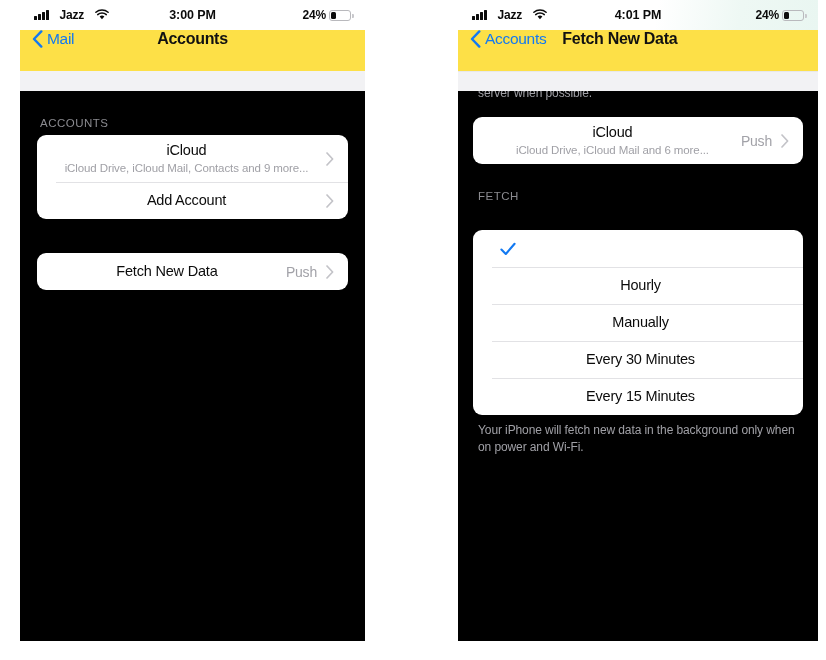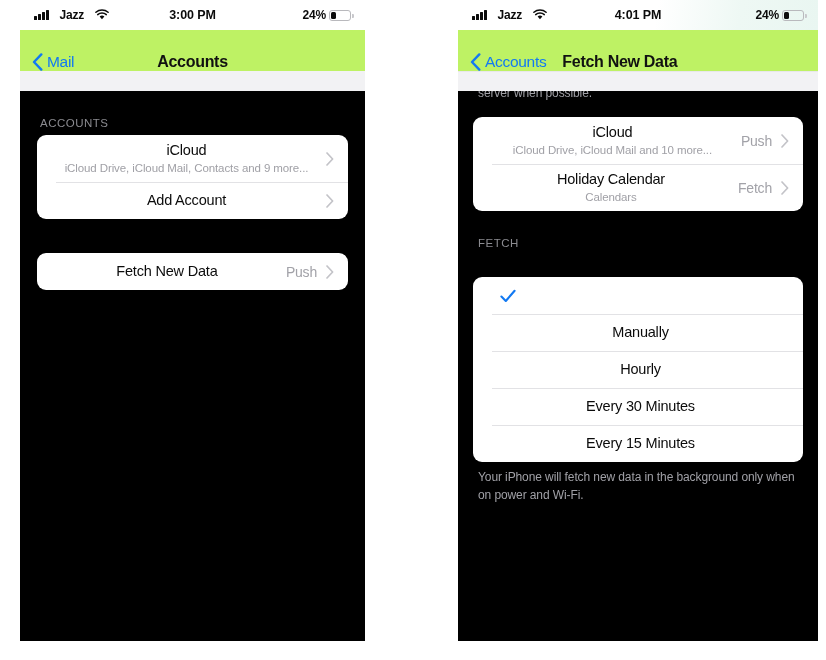--- a/index.html
+++ b/index.html
@@ -106,23 +106,23 @@
     left: 1px; top: 1px; bottom: 1px;
     width: 24%;
     background: #0b0b0b;
     border-radius: 1.5px;
   }
 
   
   .navbar {
     position: relative;
     height: 41px;
-    background: #bef264;
-    display: flex;
-    align-items: flex-end;
+    background: #fde047;
+    display: flex;
+    align-items: flex-start;
     padding: 0 12px;
     box-sizing: border-box;
     z-index: 5;
   }
   .phone-right .navbar {
     box-shadow: 0 0.5px 0 rgba(0,0,0,0.08);
   }
   .back {
     display: flex;
     align-items: center;
@@ -378,63 +378,53 @@
 
   <div class="content">
     <div class="clipped-text">server when possible.</div>
 
     <div class="gap-13"></div>
 
     <div class="card">
       <div class="row">
         <div class="row-main">
           <div class="row-title">iCloud</div>
-          <div class="row-sub">iCloud Drive, iCloud Mail and 10 more...</div>
+          <div class="row-sub">iCloud Drive, iCloud Mail and 6 more...</div>
         </div>
         <span class="row-value">Push</span>
         <svg class="chev" viewBox="0 0 8 14">
           <path d="M1 1 L6.6 7 L1 13" stroke="#c3c3c8" stroke-width="1.7" fill="none" stroke-linecap="round" stroke-linejoin="round"></path>
         </svg>
       </div>
-      <div class="row">
-        <div class="row-main">
-          <div class="row-title">Holiday Calendar</div>
-          <div class="row-sub">Calendars</div>
-        </div>
-        <span class="row-value">Fetch</span>
-        <svg class="chev" viewBox="0 0 8 14">
-          <path d="M1 1 L6.6 7 L1 13" stroke="#c3c3c8" stroke-width="1.7" fill="none" stroke-linecap="round" stroke-linejoin="round"></path>
-        </svg>
-      </div>
     </div>
 
     <div class="gap-26"></div>
 
     <div class="section-header">FETCH</div>
 
     <div class="gap-22"></div>
 
     <div class="card">
       <div class="row">
         <svg class="check" viewBox="0 0 16 14">
           <path d="M1.4 7.6 L5.8 12 L14.6 1.8" stroke="#1279f2" stroke-width="2.1" fill="none" stroke-linecap="round" stroke-linejoin="round"></path>
         </svg>
       </div>
       <div class="row">
         <div class="row-main">
+          <div class="row-title">Hourly</div>
+        </div>
+      </div>
+      <div class="row">
+        <div class="row-main">
           <div class="row-title">Manually</div>
         </div>
       </div>
       <div class="row">
         <div class="row-main">
-          <div class="row-title">Hourly</div>
-        </div>
-      </div>
-      <div class="row">
-        <div class="row-main">
           <div class="row-title">Every 30 Minutes</div>
         </div>
       </div>
       <div class="row">
         <div class="row-main">
           <div class="row-title">Every 15 Minutes</div>
         </div>
       </div>
     </div>
 

